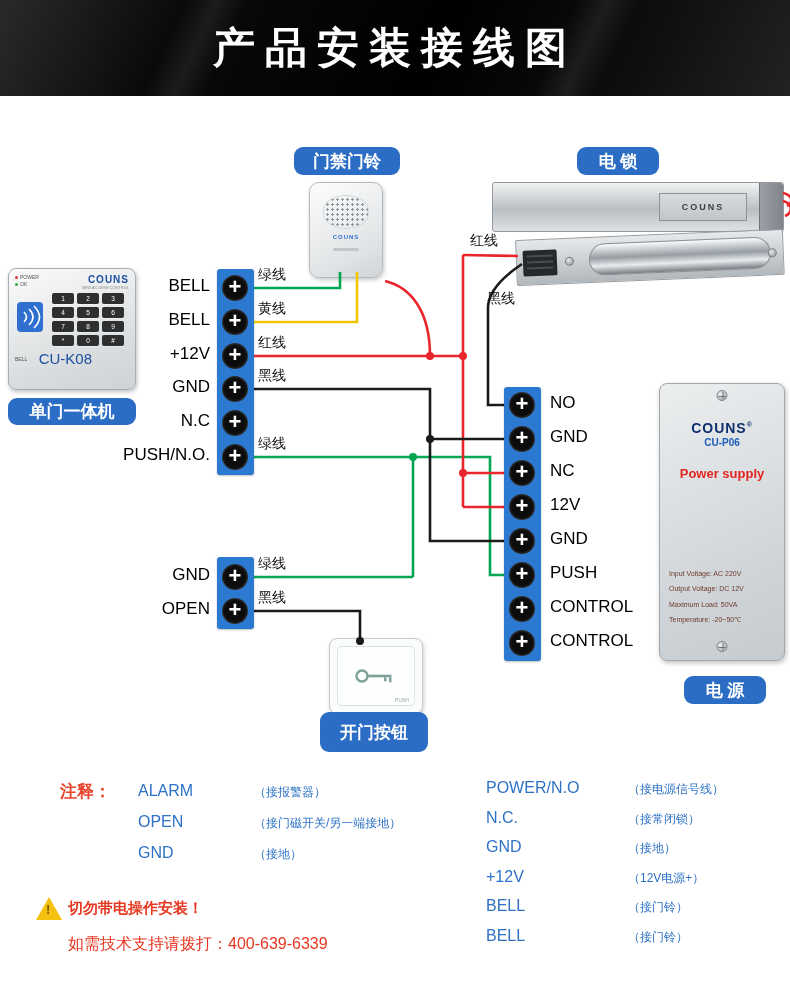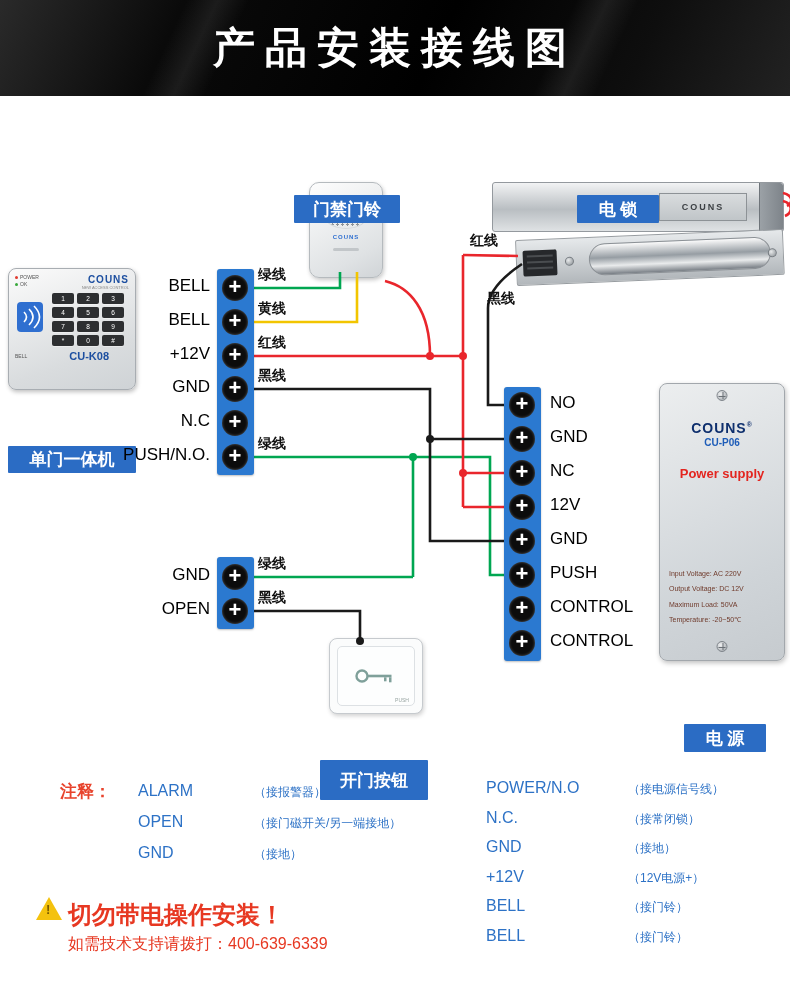--- a/index.html
+++ b/index.html
@@ -16,42 +16,42 @@
   
   .wires{position:absolute;left:0;top:0;z-index:3;}
   
   .strip{position:absolute;background:#2b79d0;border-radius:3px;z-index:4;box-shadow:0 1px 2px rgba(0,0,0,.25);}
   .term-screw{position:absolute;width:26px;height:26px;border-radius:50%;background:#0c0c0c;color:#fff;
     font-size:22px;font-weight:bold;text-align:center;line-height:24px;z-index:5;
     box-shadow:inset 0 0 3px rgba(255,255,255,.35);}
   .pin-label{position:absolute;font-size:17px;color:#000;z-index:6;white-space:nowrap;}
   .pin-label.left{left:28px;width:182px;text-align:right;}
   .pin-label.right{left:550px;}
-  .wire-tag{position:absolute;font-size:14px;color:#111;z-index:6;white-space:nowrap;font-weight:bold;}
+  .wire-tag{position:absolute;font-size:14px;color:#111;z-index:6;white-space:nowrap;}
   
   .tag{position:absolute;background:#2b6cc4;color:#fff;font-weight:bold;font-size:17px;
-    z-index:6;border-radius:1px;display:flex;align-items:center;justify-content:center;margin-top:48px;}
+    z-index:6;border-radius:9px;display:flex;align-items:center;justify-content:center;}
   
   .keypad{left:8px;top:268px;width:128px;height:122px;border:1px solid #a8adb2;border-radius:8px;z-index:2;
     background:linear-gradient(160deg,#fbfbfb,#d9dcde 70%,#cfd3d6);box-shadow:1px 2px 4px rgba(0,0,0,.25);padding:5px 6px;}
   .kp-head{display:flex;justify-content:space-between;}
   .kp-leds{font-size:5px;color:#555;line-height:7px;}
   .led{display:inline-block;width:3px;height:3px;border-radius:50%;margin-right:2px;vertical-align:middle;}
   .led-r{background:#e03a2e;}.led-g{background:#37a83b;}
   .kp-brand{text-align:right;}
   .kp-brand-name{font-size:10px;font-weight:bold;color:#1d4fa0;letter-spacing:1px;}
   .kp-brand-sub{font-size:4px;color:#888;}
   .kp-body{display:flex;margin-top:3px;gap:7px;align-items:flex-start;}
   .kp-rfid{margin-top:7px;}
   .kp-keys{display:grid;grid-template-columns:repeat(3,22px);gap:3px;}
   .kp-key{height:11px;background:#2d2f31;color:#fff;font-size:6.5px;text-align:center;line-height:11px;
     border-radius:2px;box-shadow:0 1px 0 rgba(255,255,255,.4);}
   .kp-foot{display:flex;justify-content:space-between;align-items:center;margin-top:4px;}
   .kp-bell{font-size:5px;color:#555;}
-  .kp-model{font-size:11px;font-weight:bold;color:#1d4fa0;margin-right:20px;}
+  .kp-model{font-size:15px;font-weight:normal;color:#1d4fa0;margin-right:37px;}
   
   .doorbell{left:309px;top:182px;width:74px;height:96px;z-index:2;border:1px solid #b5babe;border-radius:10px;
     background:linear-gradient(150deg,#fdfdfd,#dfe2e4 75%,#d0d4d7);box-shadow:1px 2px 4px rgba(0,0,0,.22);}
   .db-grille{width:46px;height:34px;margin:12px auto 5px;border-radius:50%/45%;border:1px solid #d6dadc;
     background-image:radial-gradient(#8d9398 1px,transparent 1.3px);background-size:5px 5px;background-position:1px 1px;}
   .db-brand{text-align:center;font-size:6px;letter-spacing:1px;color:#2f6fd0;font-weight:bold;}
   .db-slot{width:26px;height:3px;background:#c2c6c9;margin:8px auto 0;border-radius:2px;}
   
   .maglock{left:492px;top:182px;width:292px;height:50px;z-index:2;border:1px solid #94999e;border-radius:3px;
     background:linear-gradient(180deg,#f2f3f4,#b9bec2 55%,#dfe2e4);}
@@ -99,21 +99,21 @@
   .notes-left .note-row{height:30.8px;line-height:30.8px;}
   .notes-right .note-row{height:29.6px;line-height:29.6px;}
   .note-term{display:inline-block;color:#2d72c6;font-size:16px;}
   .notes-left .note-term{width:80px;}
   .notes-right .note-term{width:106px;}
   .note-desc{color:#2d72c6;font-size:12px;margin-left:36px;}
   
   .warn-tri{position:absolute;left:36px;top:897px;width:0;height:0;z-index:6;
     border-left:13px solid transparent;border-right:13px solid transparent;border-bottom:23px solid #f4c20e;}
   .warn-tri span{position:absolute;left:-3px;top:5px;font-size:13px;font-weight:bold;color:#7a5c00;}
-  .warn-line1{position:absolute;left:68px;top:899px;font-size:24px;font-weight:bold;color:#e73822;z-index:6;}
+  .warn-line1{position:absolute;left:68px;top:899px;font-size:15px;font-weight:bold;color:#e73822;z-index:6;}
   .warn-line2{position:absolute;left:68px;top:934px;font-size:16px;color:#e73822;z-index:6;}
 </style>
 </head>
 <body>
 
 <div id="page">
 
   <header class="banner">
     <div class="streak" style="left:40px"></div>
     <div class="streak" style="right:60px"></div>

